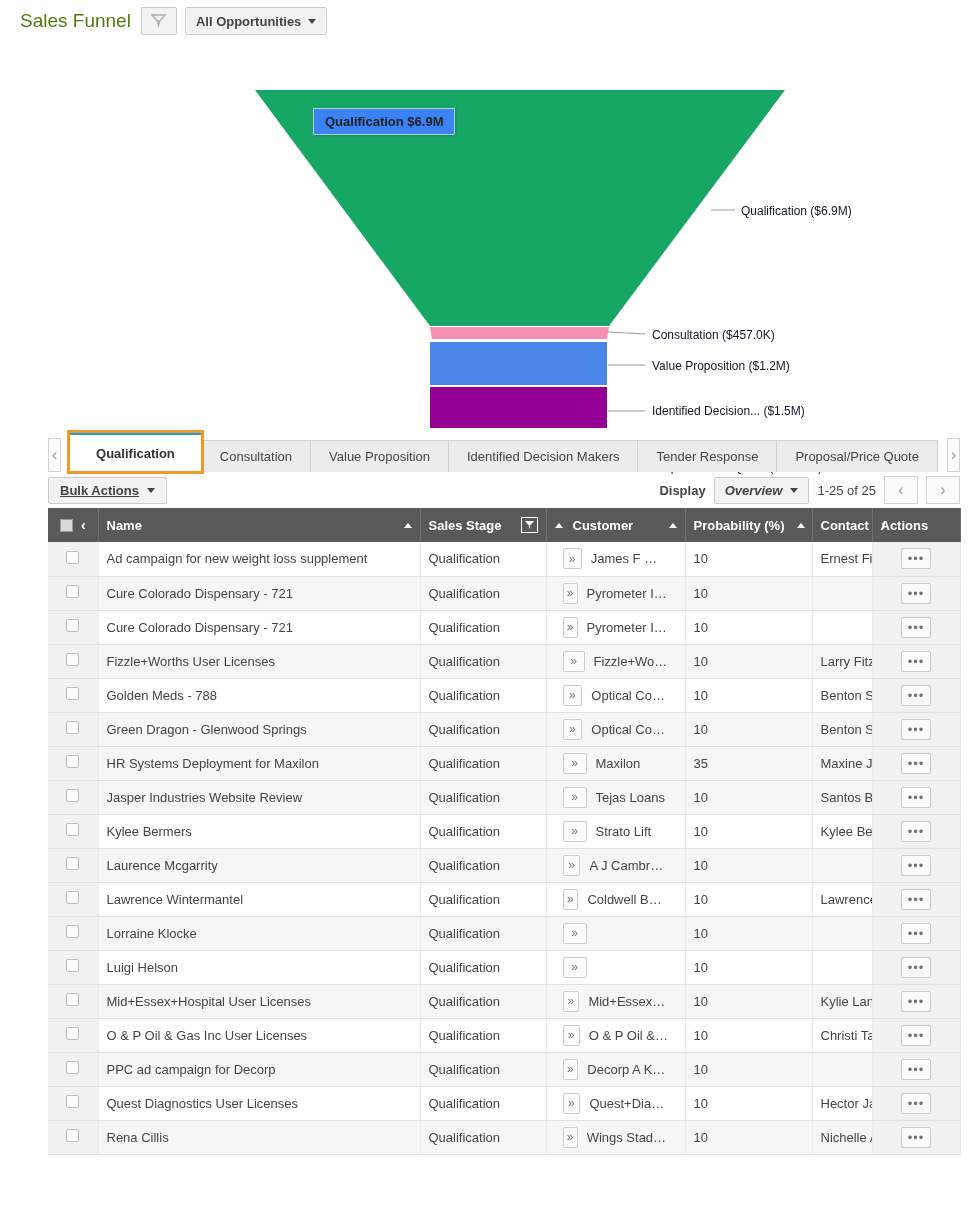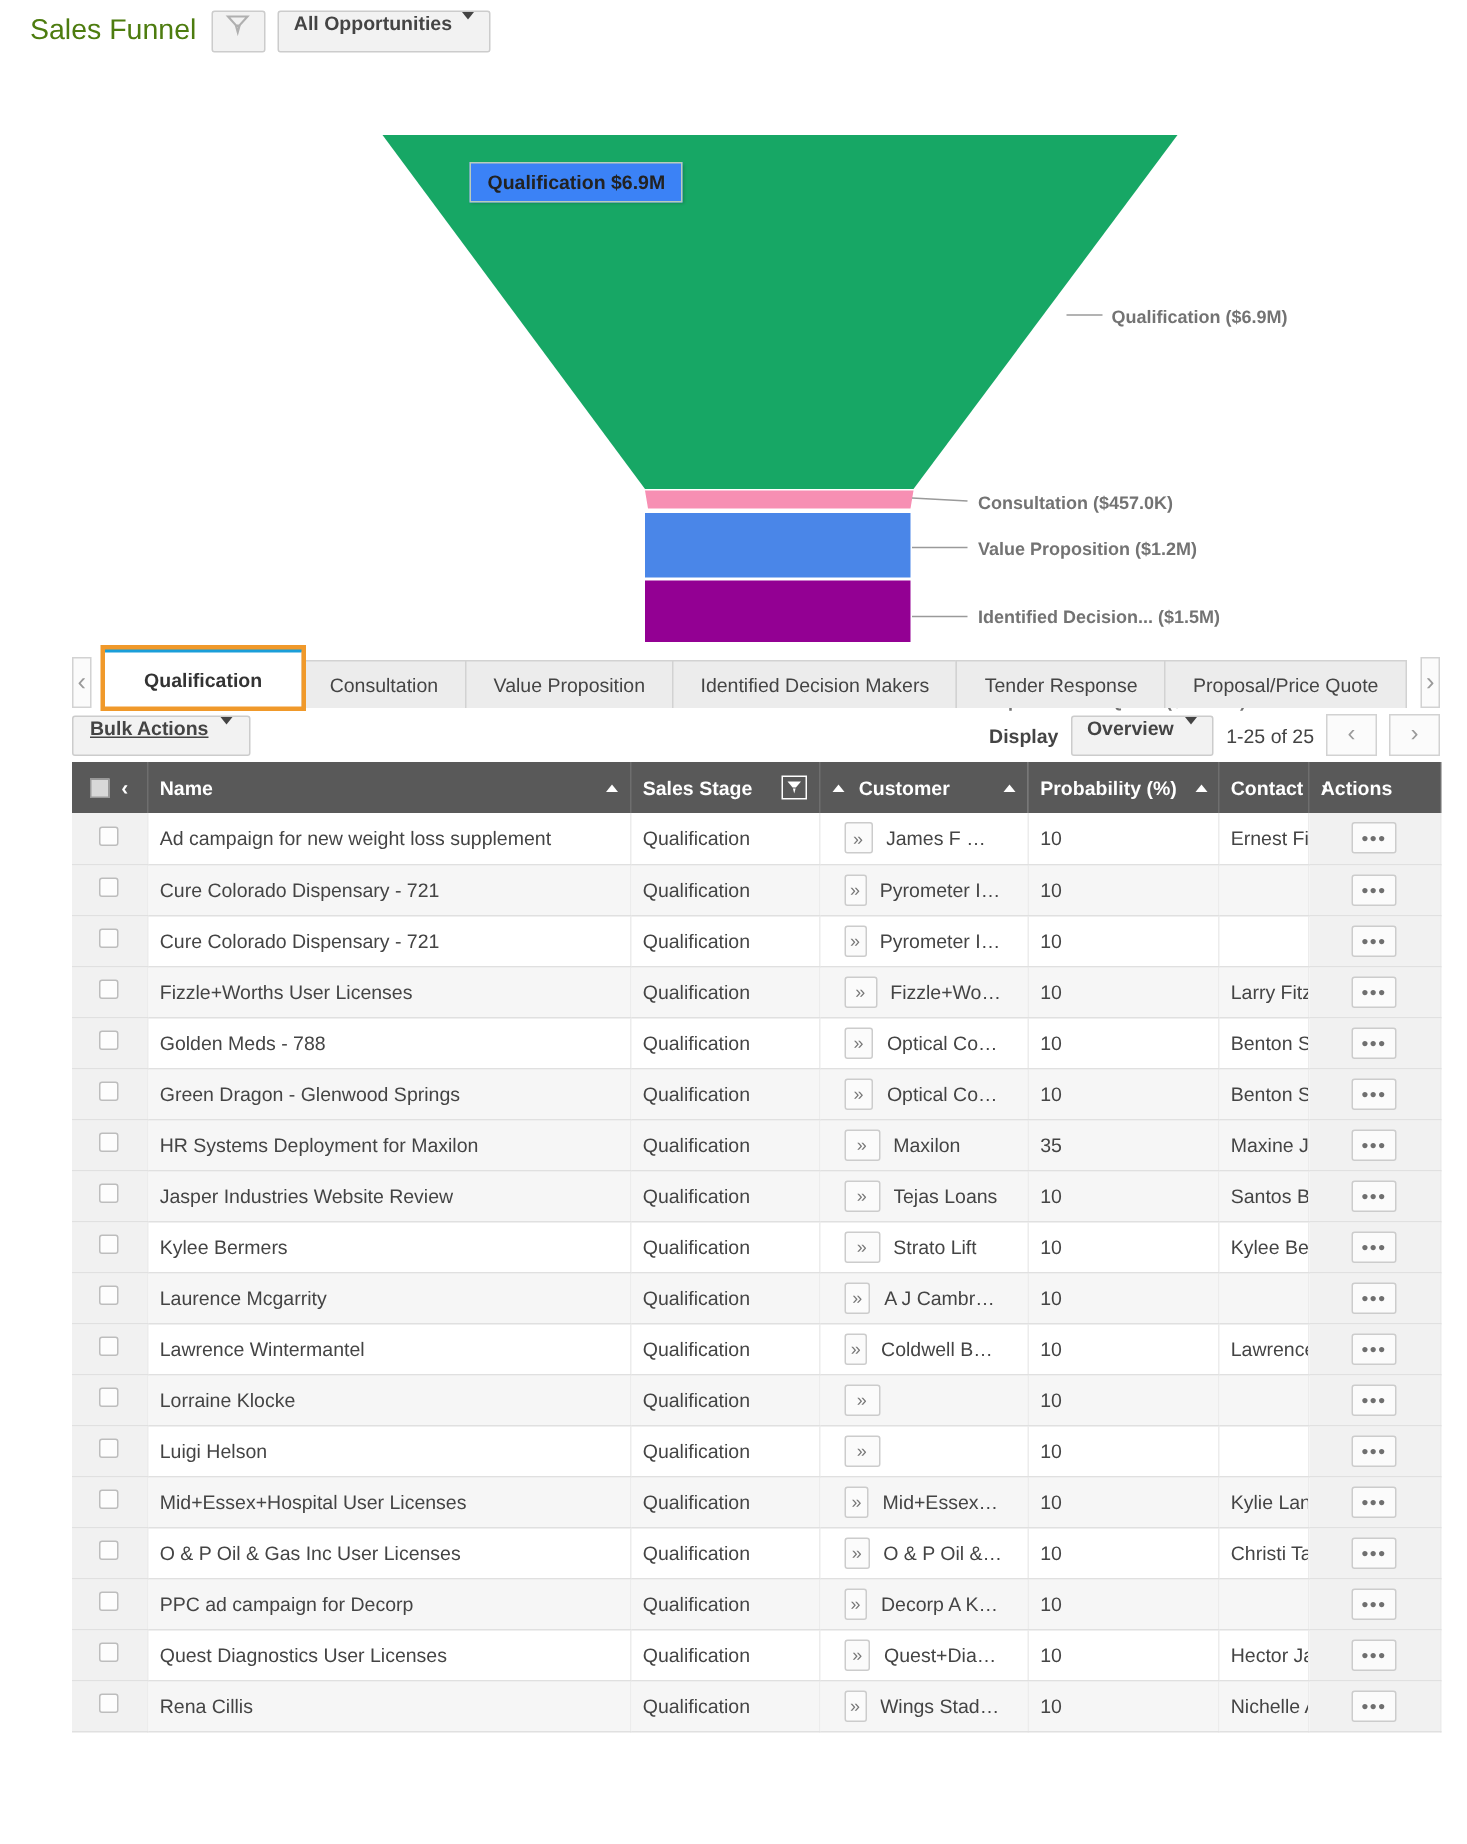--- a/index.html
+++ b/index.html
@@ -25,21 +25,21 @@
     margin-right: 10px; white-space: nowrap;
   }
   .btn {
     background: #f2f2f2;
     border: 1px solid #cccccc;
     border-radius: 2px;
     color: #444444;
     font-family: "Liberation Sans", sans-serif;
     font-size: 13px; font-weight: bold;
     cursor: pointer;
-    display: inline-flex; align-items: flex-start; justify-content: center;
+    display: inline-flex; align-items: center; justify-content: center;
   }
   .filter-btn { width: 36px; height: 28px; padding: 0; }
   .filter-glyph { display:block; }
   .oppty-btn { height: 28px; padding: 0 10px; margin-left: 8px; gap: 7px; }
   .caret-down {
     width: 0; height: 0; display: inline-block;
     border-left: 4px solid transparent;
     border-right: 4px solid transparent;
     border-top: 5px solid #444444;
   }
@@ -50,21 +50,21 @@
   .funnel-tooltip {
     position: absolute; left: 313px; top: 66px;
     background: #3b82f6; border: 1px solid #b9ccbb;
     padding: 5px 11px;
     font-size: 13px; font-weight: bold; color: #222222;
     box-shadow: 1px 1px 2px rgba(0,0,0,0.18);
     white-space: nowrap;
   }
   .fn-label {
     position: absolute;
-    font-size: 12px; font-weight: bold; color: #737373;
+    font-size: 12px; font-weight: normal; color: #0f172a;
     white-space: nowrap;
   }
 
   
   .tabs-row {
     display: flex; align-items: flex-end;
     padding: 0 18px 0 48px;
     height: 44px;
     position: relative;
   }
@@ -106,21 +106,21 @@
     display: flex; align-items: center;
     padding: 6px 18px 6px 48px;
     height: 36px;
     position: relative;
   }
   .bulk-btn { height: 27px; padding: 0 11px; gap: 8px; text-decoration: underline; }
   .toolbar-right {
     margin-left: auto; display: flex; align-items: center; gap: 8px;
   }
   .display-label { font-weight: bold; color: #444444; font-size: 13px; }
-  .overview-btn { height: 27px; padding: 0 10px; gap: 8px; }
+  .overview-btn { height: 27px; padding: 0 10px; gap: 8px; font-style: italic; }
   .range-text { color: #444444; font-size: 13px; }
   .page-btn {
     width: 34px; height: 28px;
     background: #fbfbfb; border: 1px solid #d2d2d2;
     display: flex; align-items: center; justify-content: center;
     color: #9a9a9a; font-size: 16px; cursor: pointer;
   }
 
   
   .table-outer { padding: 0 18px 0 48px; }

